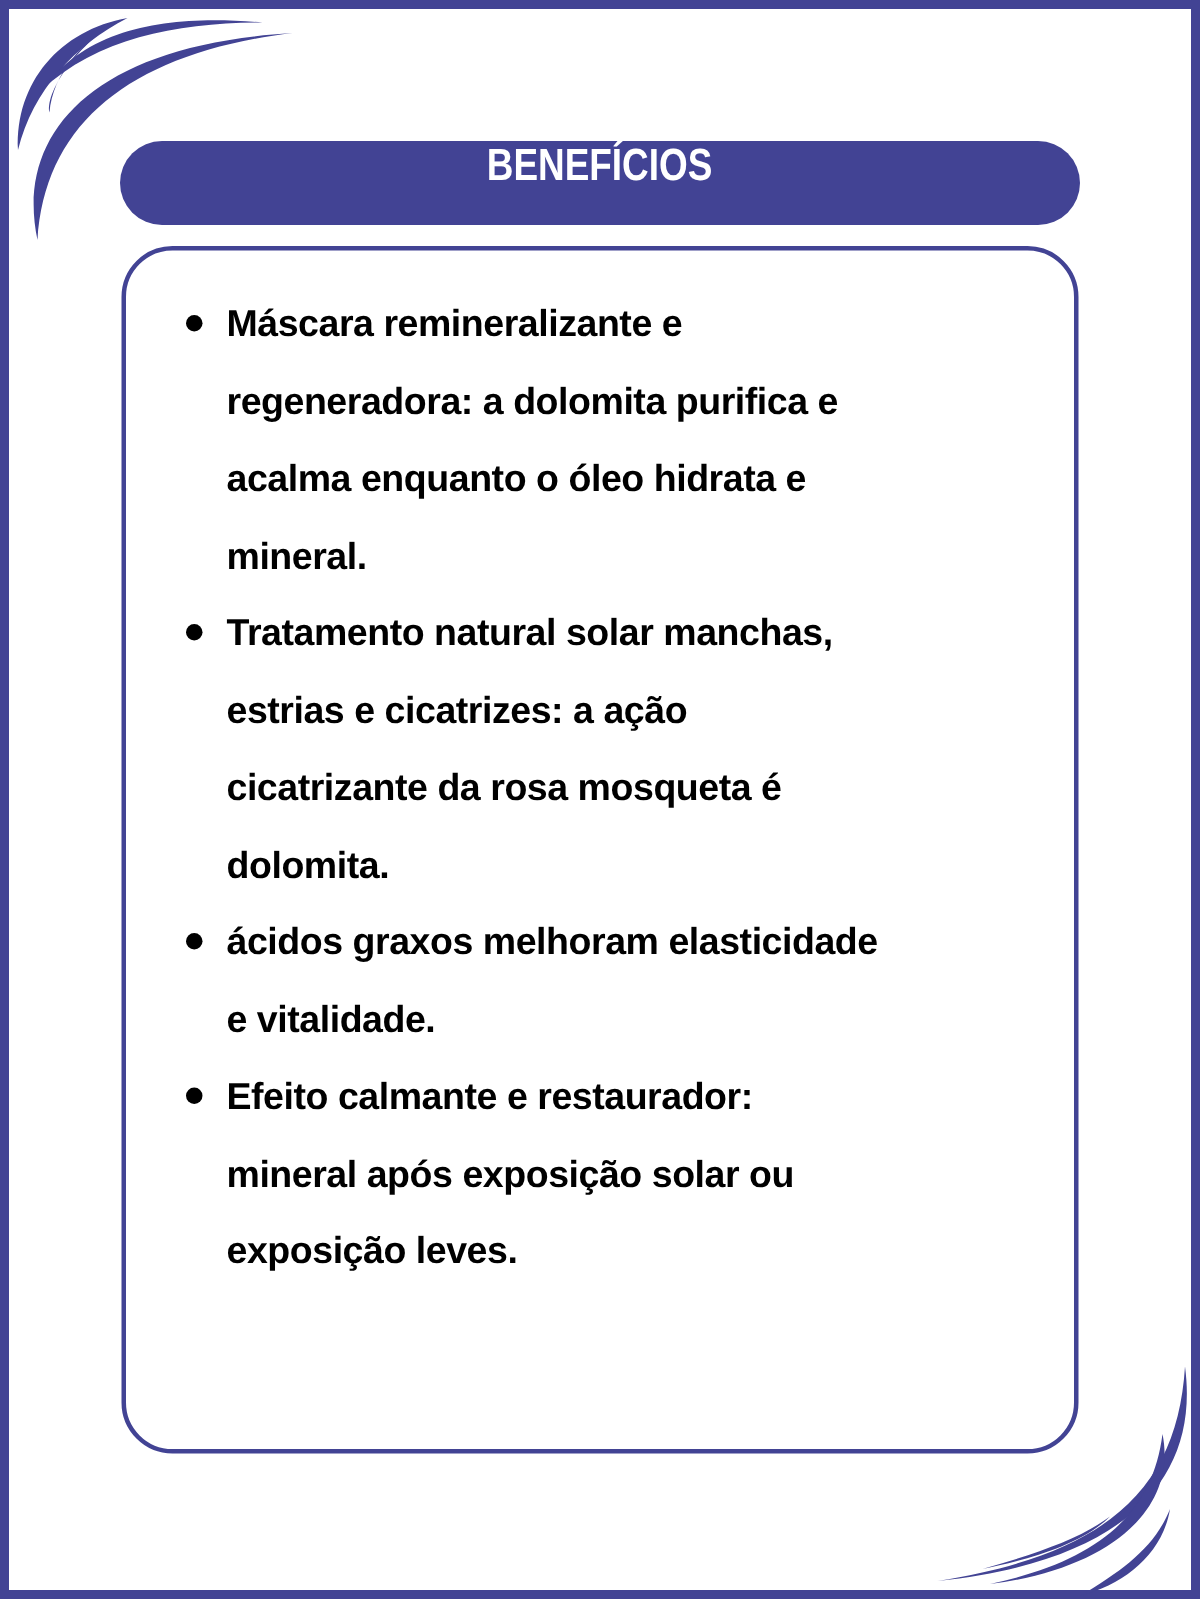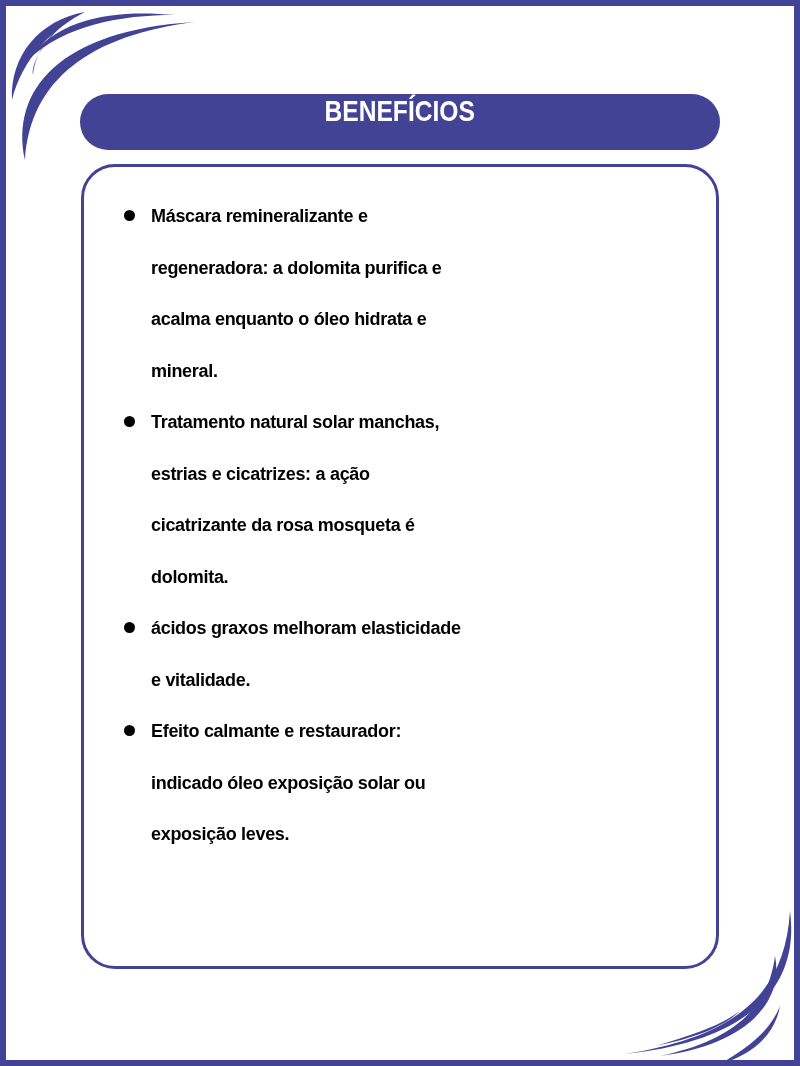--- a/index.html
+++ b/index.html
@@ -19,21 +19,21 @@
   }
   .content-box {
     position: absolute; left: 81px; top: 164px; width: 638px; height: 805px;
     box-sizing: border-box; border: 3px solid #424394; border-radius: 34px; background: #fff;
   }
   .benefits { list-style: none; margin: 0; padding: 0; position: absolute; left: 38px; top: 24px; width: 575px; }
   .benefit { position: relative; padding-left: 29px; }
   .bullet { position: absolute; left: 2px; top: 19px; width: 11px; height: 11px; border-radius: 50%; background: #000; }
   .benefit-text {
     font-family: "Liberation Sans", sans-serif; font-weight: 700; color: #000;
-    font-size: 18px; line-height: 51.5px; letter-spacing: -0.3px; display: block;
+    font-size: 25px; line-height: 51.5px; letter-spacing: -0.3px; display: block;
   }
   .line { display: block; white-space: nowrap; }
 </style>
 </head>
 <body>
 
 <div class="frame"></div>
 
 <svg class="swoosh tl" width="200" height="170" viewBox="0 0 200 170">
   <path d="M85 10 C 55 25, 35 50, 33 75 C 30 60, 55 25, 85 10 Z" fill="#424394"></path>
@@ -77,18 +77,18 @@
       <span class="bullet"></span>
       <span class="benefit-text">
         <span class="line">ácidos graxos melhoram elasticidade</span>
         <span class="line">e vitalidade.</span>
       </span>
     </li>
     <li class="benefit">
       <span class="bullet"></span>
       <span class="benefit-text">
         <span class="line">Efeito calmante e restaurador:</span>
-        <span class="line">indicado óleo exposição solar ou</span>
+        <span class="line">mineral após exposição solar ou</span>
         <span class="line">exposição leves.</span>
       </span>
     </li>
   </ul>
 </div>
 
 </body></html>

